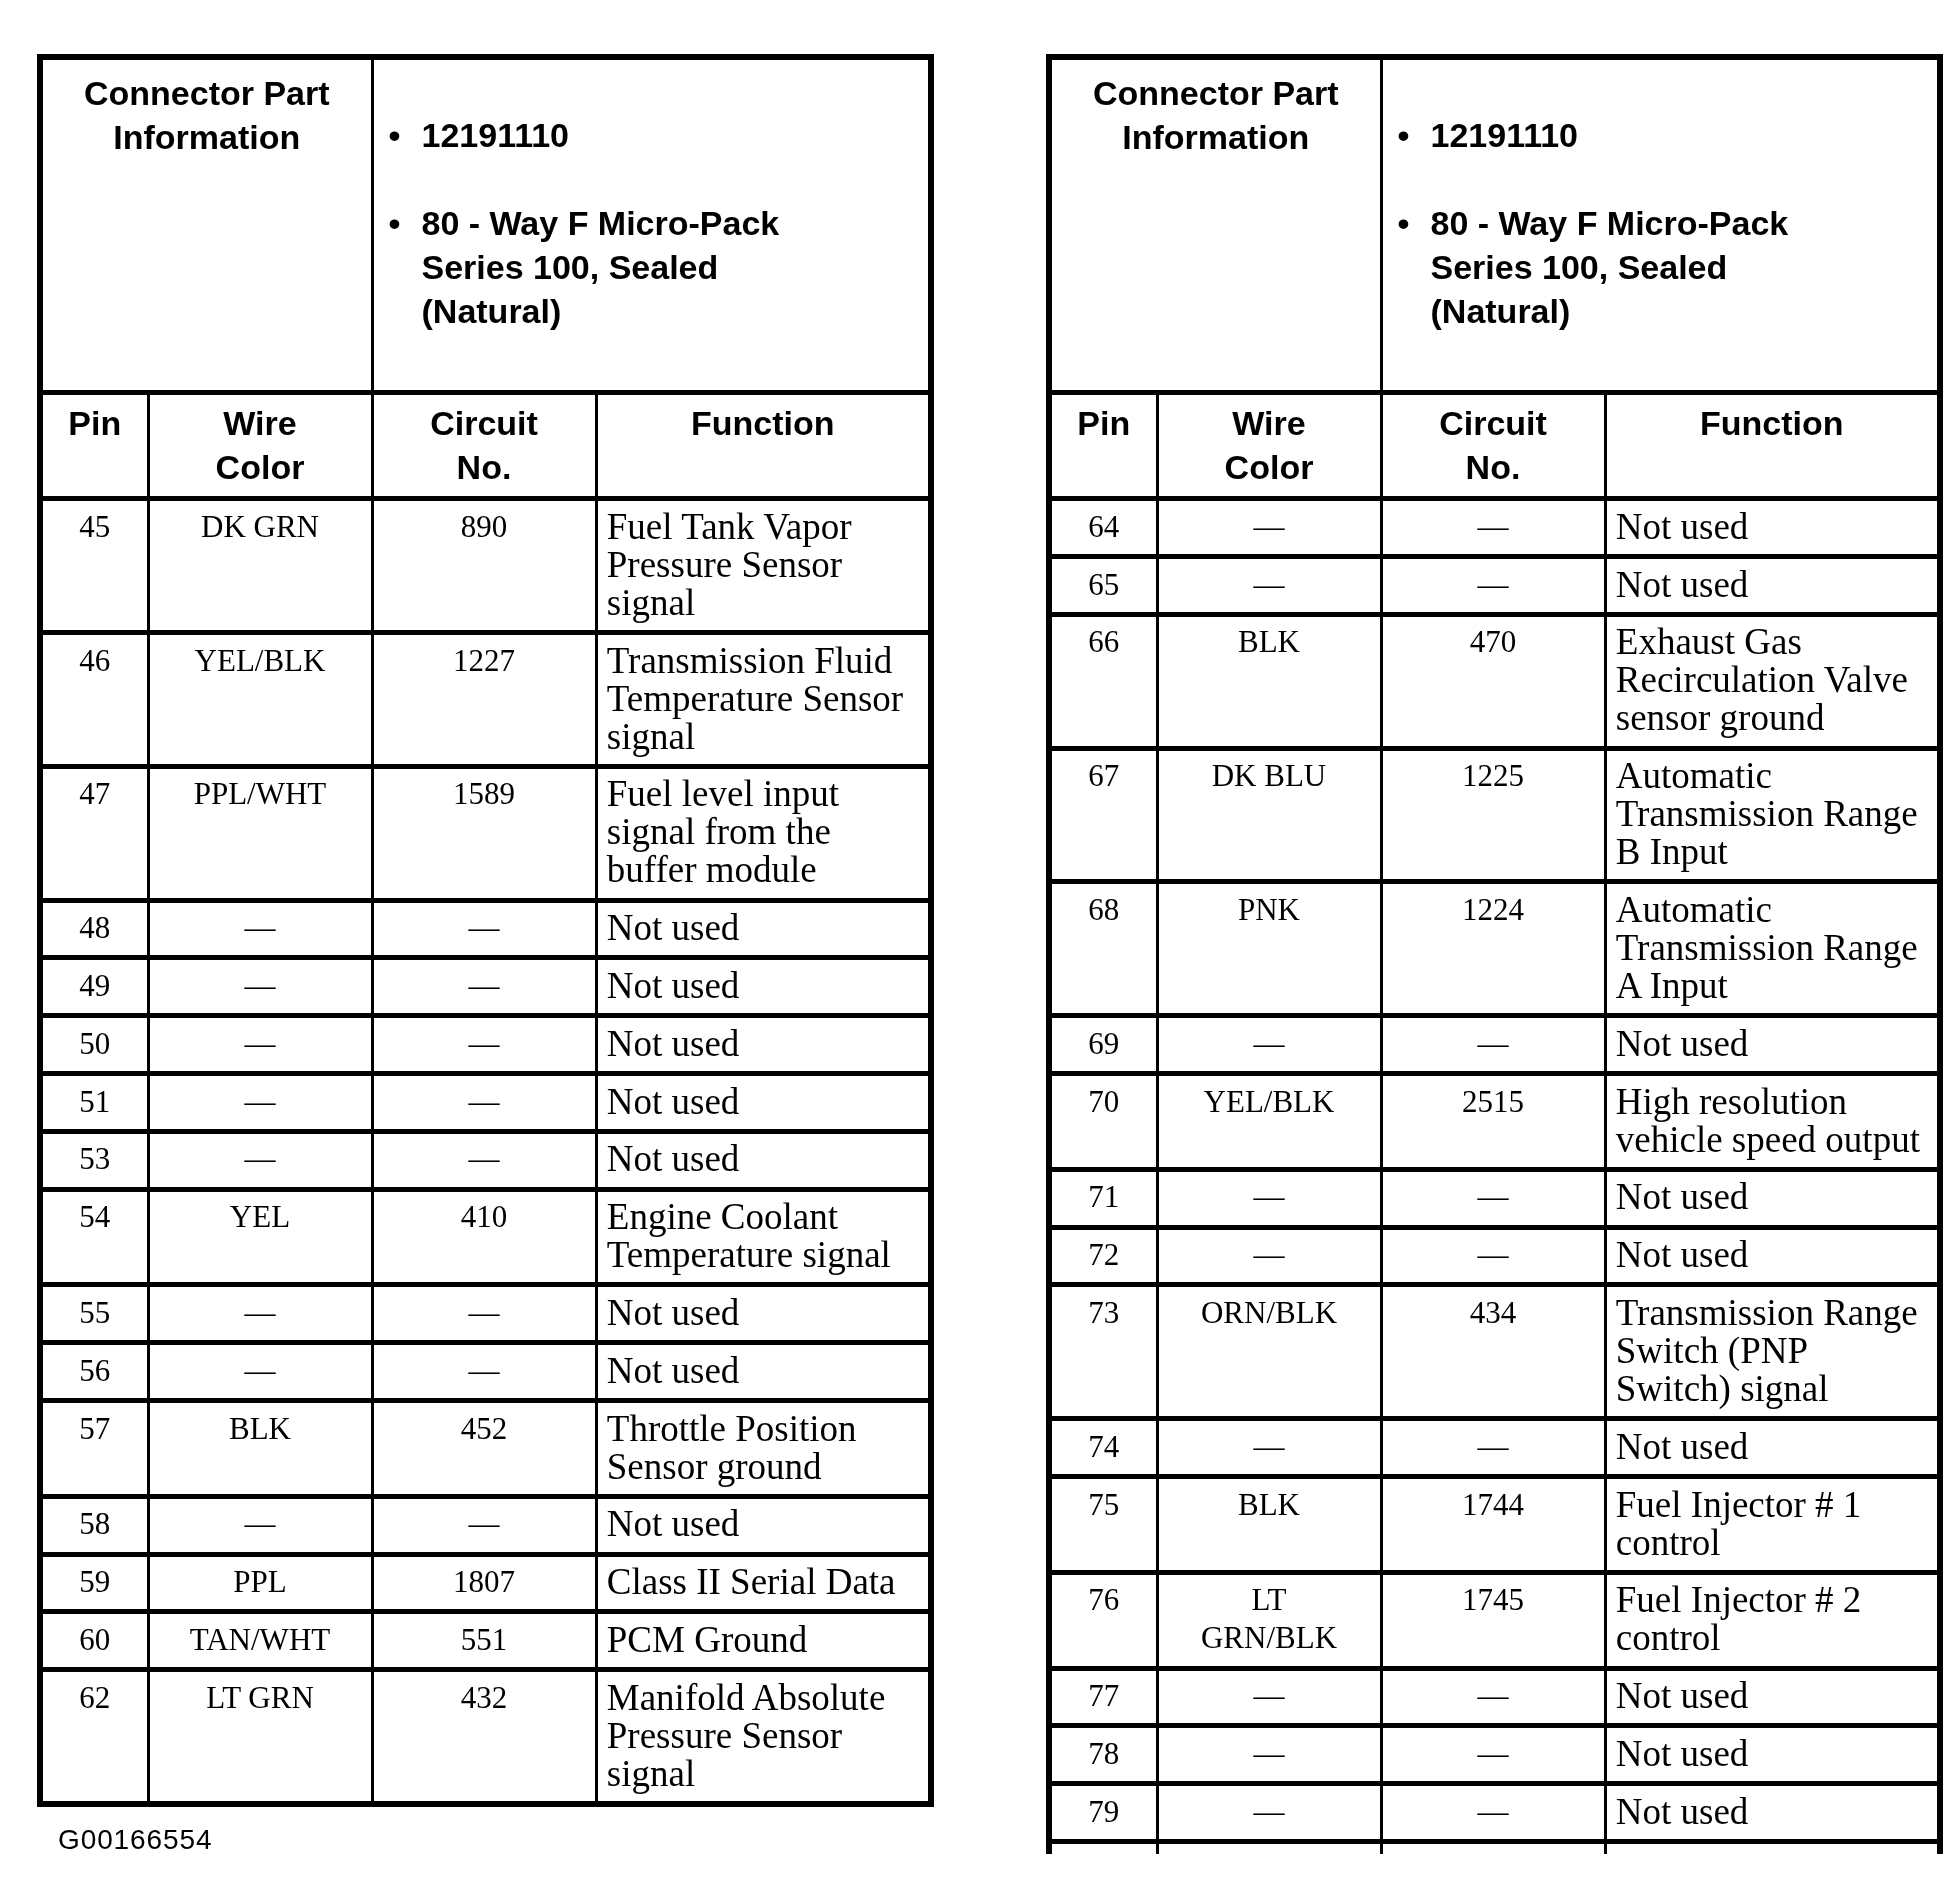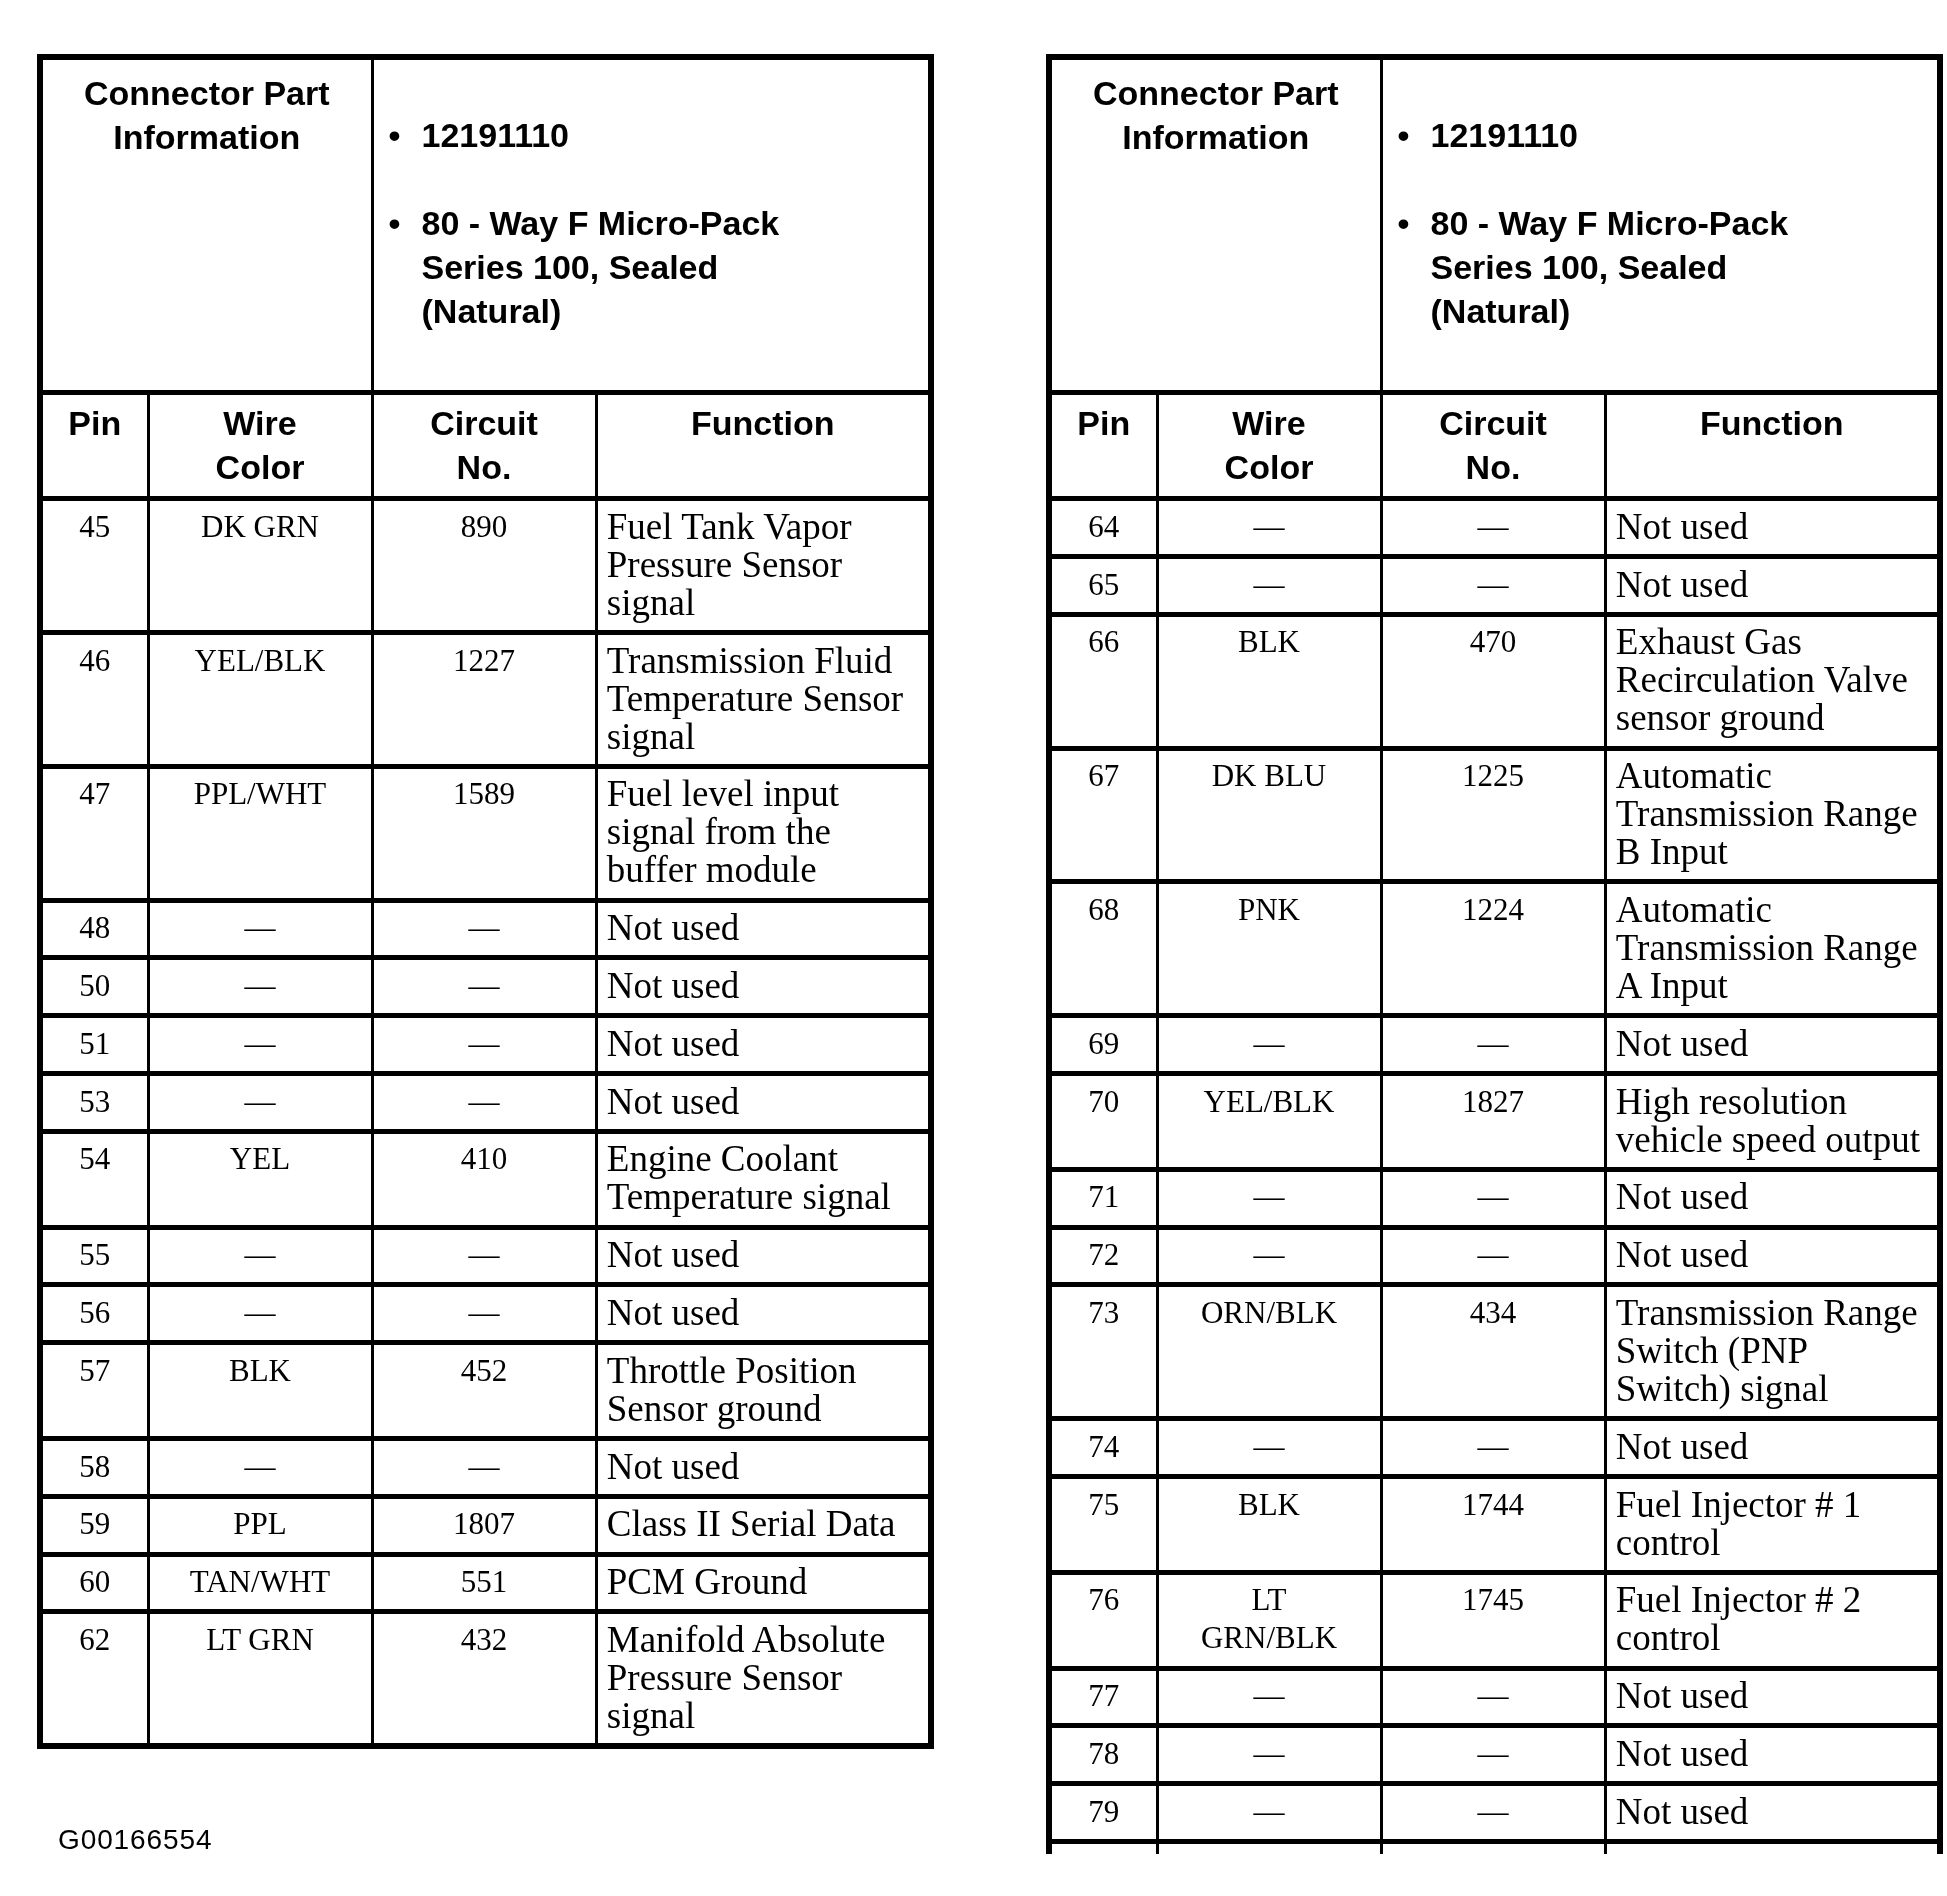--- a/index.html
+++ b/index.html
@@ -156,20 +156,26 @@
 signal from the
 buffer module</td>
         </tr>
         <tr>
           <td class="c-pin">48</td>
           <td class="c-wire">—</td>
           <td class="c-circuit">—</td>
           <td class="c-function">Not used</td>
         </tr>
         <tr>
+          <td class="c-pin">49</td>
+          <td class="c-wire">—</td>
+          <td class="c-circuit">—</td>
+          <td class="c-function">Not used</td>
+        </tr>
+        <tr>
           <td class="c-pin">50</td>
           <td class="c-wire">—</td>
           <td class="c-circuit">—</td>
           <td class="c-function">Not used</td>
         </tr>
         <tr>
           <td class="c-pin">51</td>
           <td class="c-wire">—</td>
           <td class="c-circuit">—</td>
           <td class="c-function">Not used</td>
@@ -307,21 +313,21 @@
         </tr>
         <tr>
           <td class="c-pin">69</td>
           <td class="c-wire">—</td>
           <td class="c-circuit">—</td>
           <td class="c-function">Not used</td>
         </tr>
         <tr>
           <td class="c-pin">70</td>
           <td class="c-wire">YEL/BLK</td>
-          <td class="c-circuit">1827</td>
+          <td class="c-circuit">2515</td>
           <td class="c-function">High resolution
 vehicle speed output</td>
         </tr>
         <tr>
           <td class="c-pin">71</td>
           <td class="c-wire">—</td>
           <td class="c-circuit">—</td>
           <td class="c-function">Not used</td>
         </tr>
         <tr>

